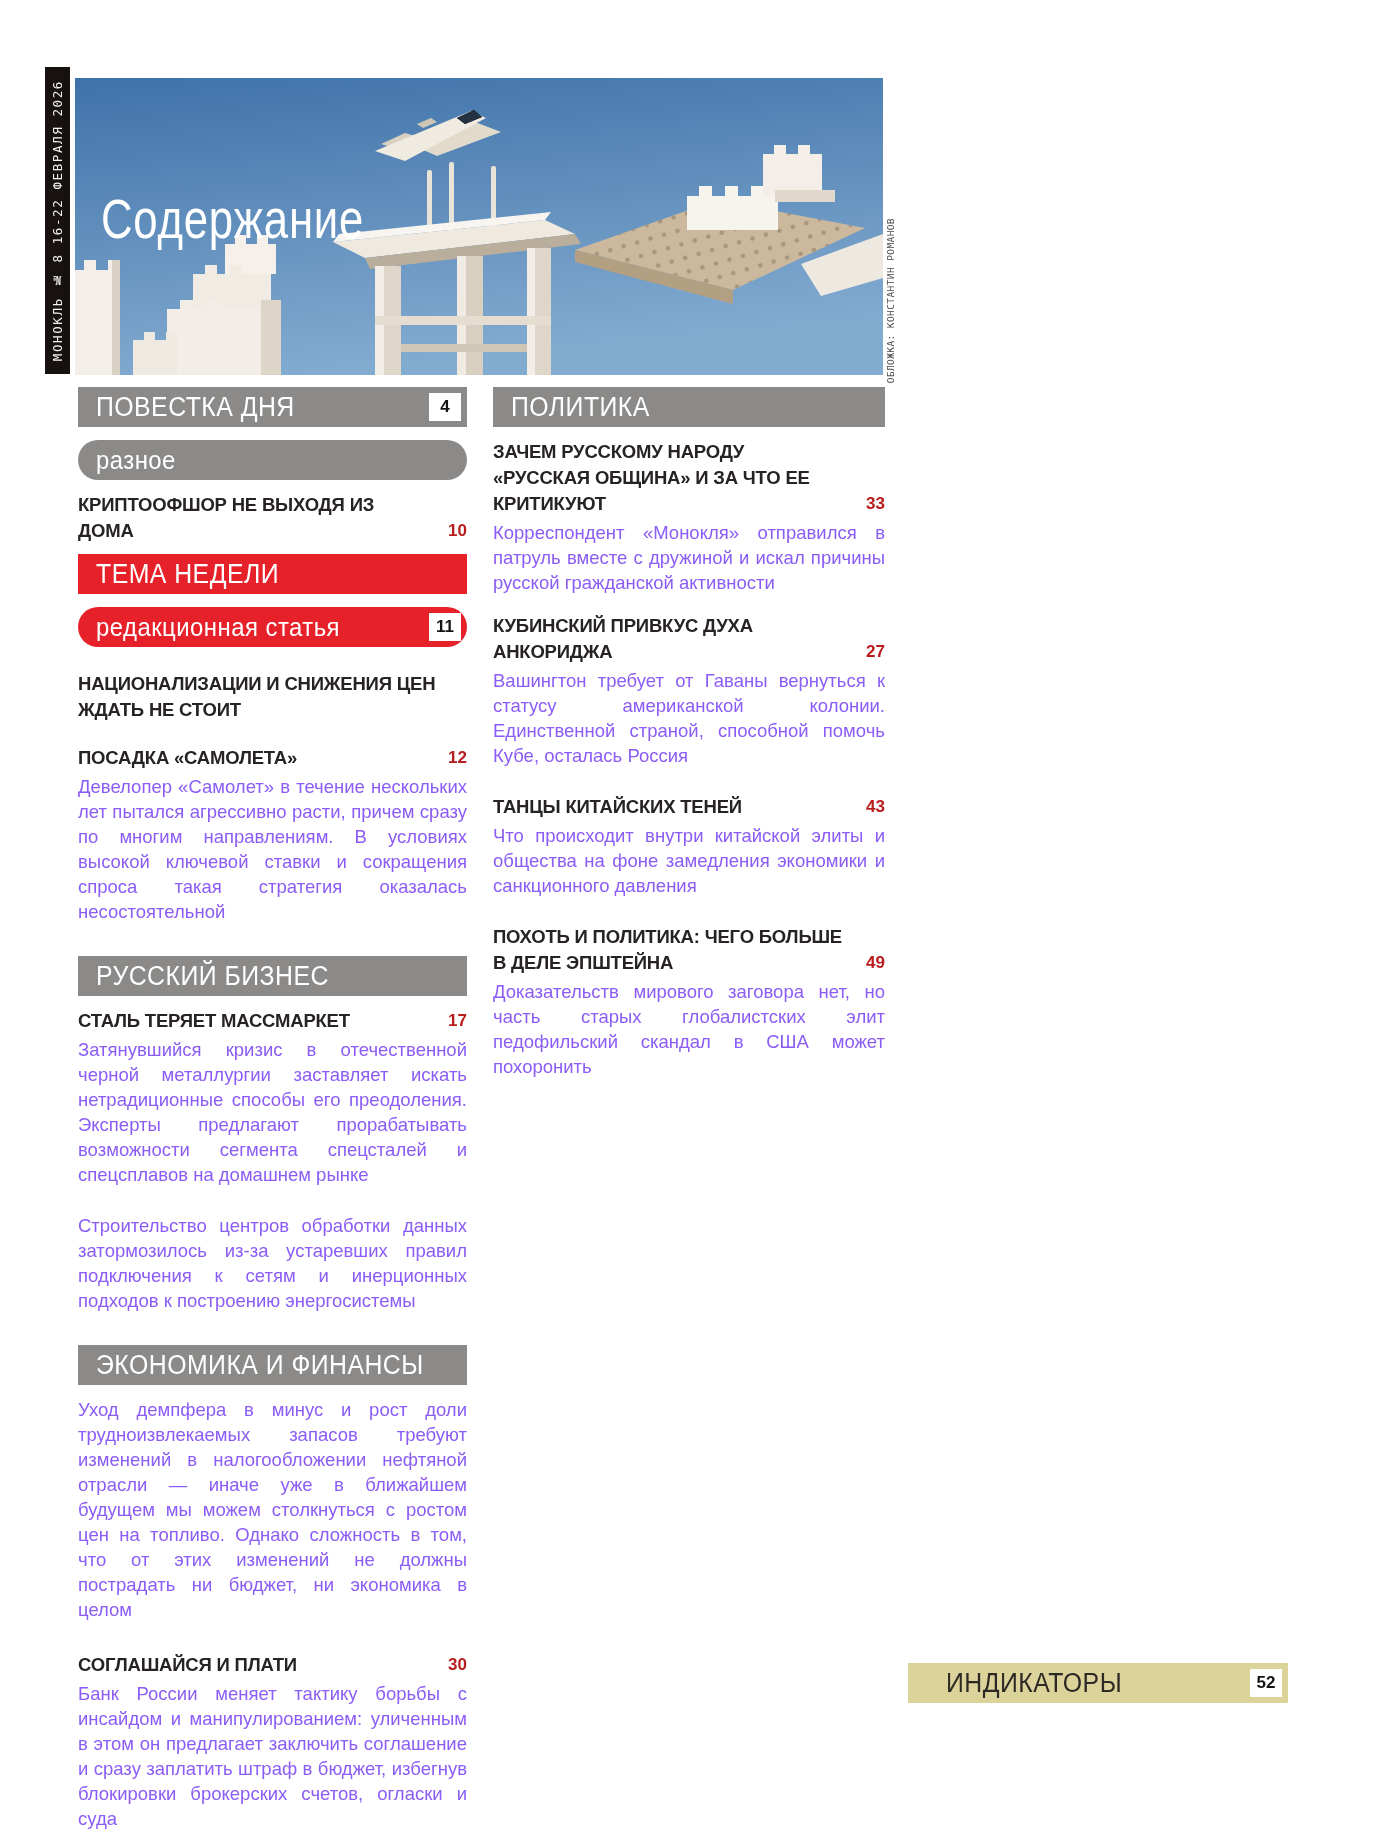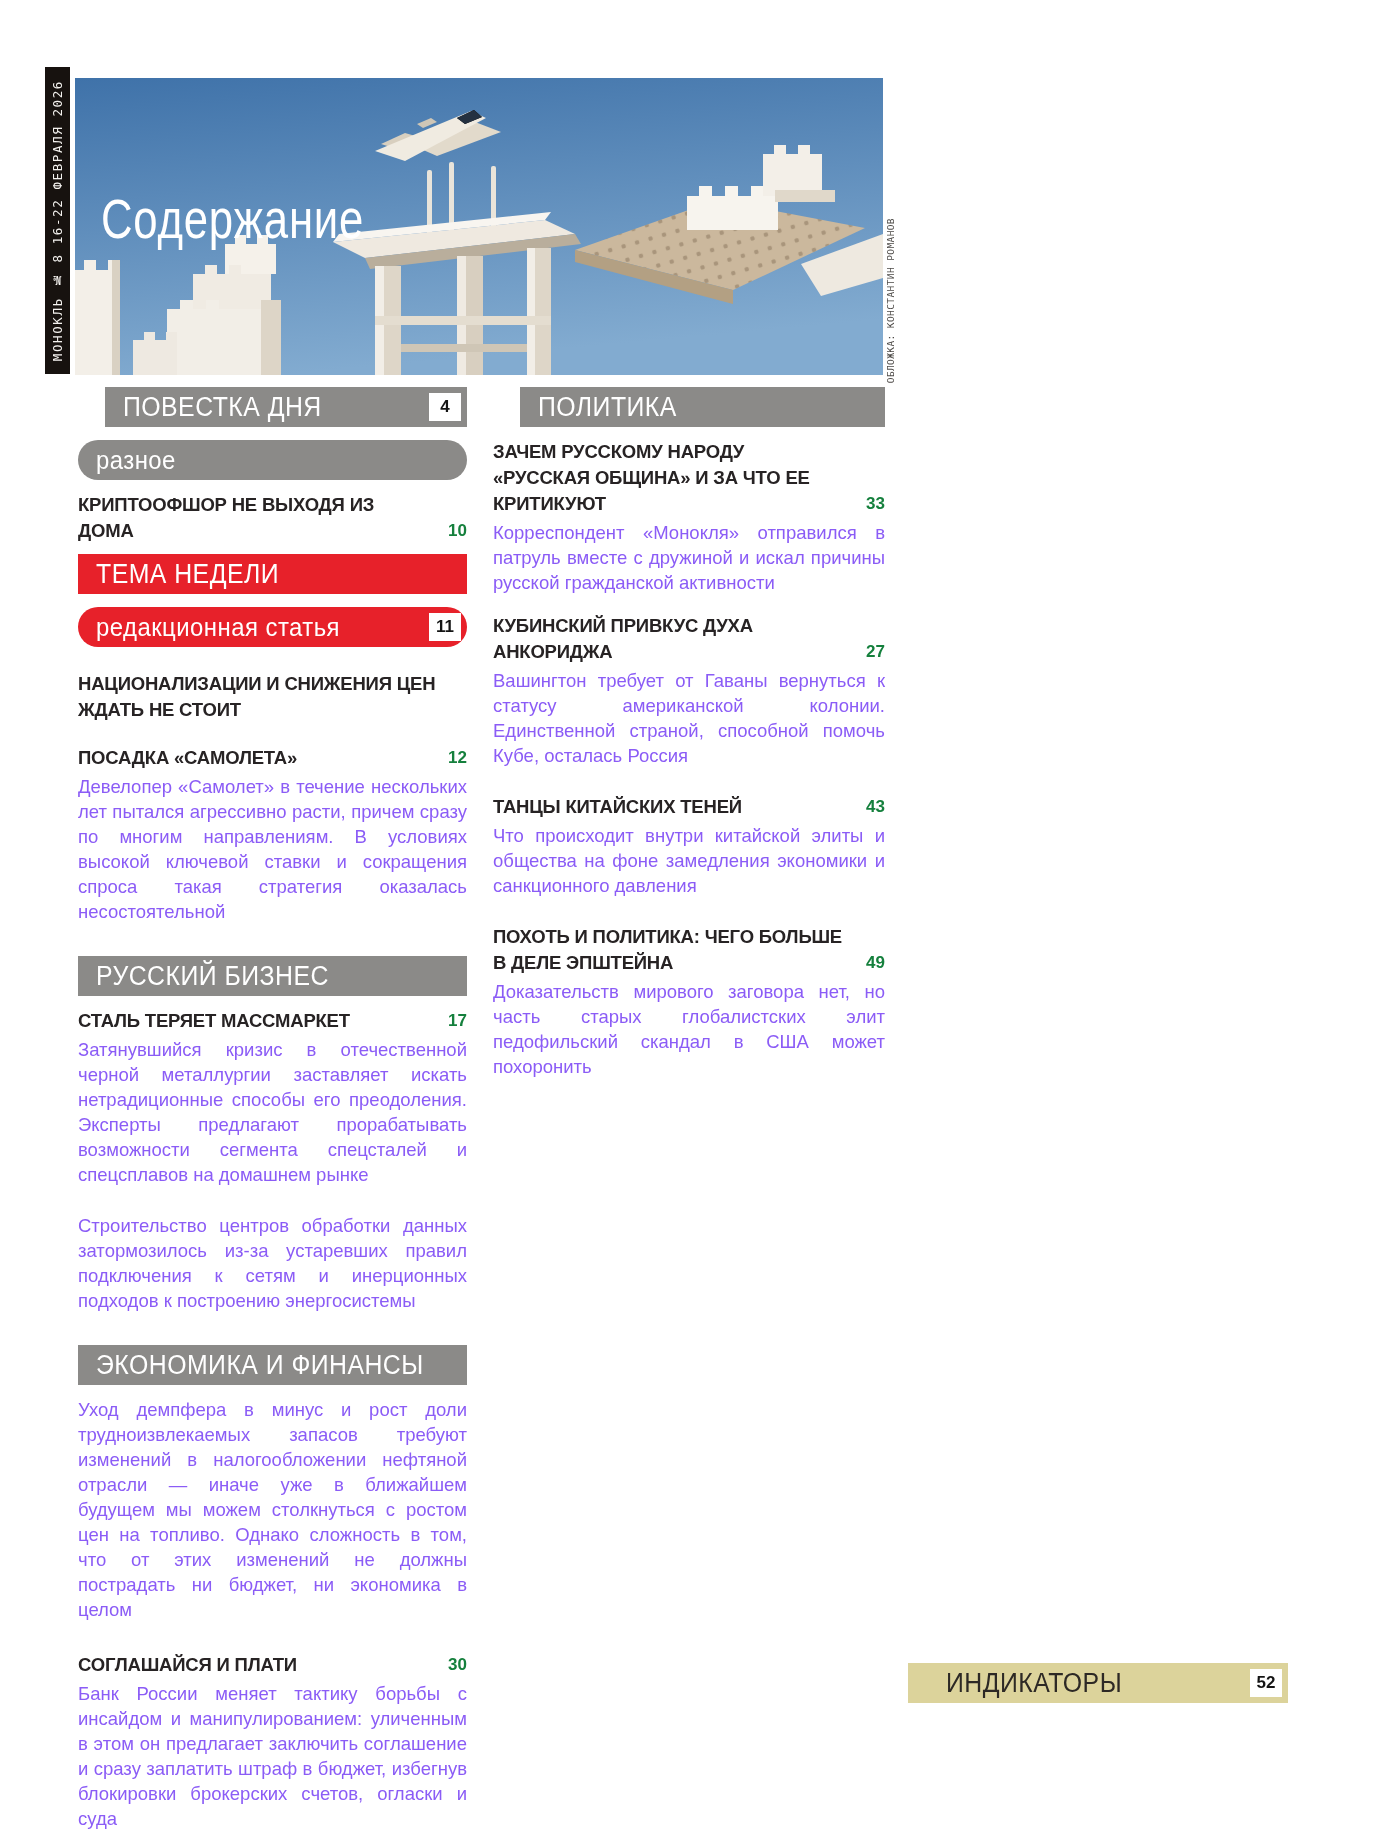--- a/index.html
+++ b/index.html
@@ -30,42 +30,42 @@
     display:flex;align-items:flex-start;
   }
   
   .toc{position:absolute;left:78px;top:387px;width:807px;display:flex;gap:26px;}
   .col{width:389px;flex:0 0 auto;}
   .col.right{width:392px;}
   .band{
     position:relative;height:40px;display:flex;align-items:center;
     padding-left:18px;box-sizing:border-box;margin:32px 0 12px 0;
   }
-  .band.first{margin-top:0;margin-left:27px;}
+  .band.first{margin-top:0;}
   .band.gray{background:#8b8a88;}
   .band.red{background:#e7212a;}
   .band + .band{margin-top:13px;border-radius:20px;}
   .band-label{
     color:#ffffff;font-size:27px;font-weight:400;letter-spacing:.5px;
     transform:scaleX(.92);transform-origin:left center;white-space:nowrap;padding-top:1px;
   }
   .band-label.lower{font-size:26px;}
   .band-label.dark{color:#2d2925;}
   .page-box{
     position:absolute;right:6px;top:6px;bottom:6px;width:32px;background:#ffffff;
     color:#141414;font-weight:700;font-size:17px;display:flex;align-items:center;justify-content:center;
   }
   .item{margin-top:26px;}
   .item-head{display:flex;justify-content:space-between;align-items:flex-end;}
   .item-title{
     font-size:18.5px;font-weight:700;letter-spacing:-.2px;line-height:26px;color:#29252
     6;max-width:calc(100% - 40px);
   }
   .item-title.full{max-width:100%;}
-  .item-page{font-size:17px;font-weight:700;color:#15803d;padding-bottom:3px;flex:0 0 auto;}
+  .item-page{font-size:17px;font-weight:700;color:#b91c1c;padding-bottom:3px;flex:0 0 auto;}
   .item-body{
     margin:3px 0 0 0;font-size:18.5px;font-weight:400;line-height:25px;color:#8b5cf6;
     text-align:justify;
   }.mt-6{margin-top:6px;}.mt-8{margin-top:24px;}.mt-10{margin-top:10px;}
   .mt-12{margin-top:12px;}.mt-18{margin-top:18px;}.mt-22{margin-top:22px;}.mt-30{margin-top:30px;}
   
   .indicators{
     position:absolute;left:908px;top:1663px;width:380px;height:40px;background:#dcd39b;
     display:flex;align-items:center;padding-left:38px;box-sizing:border-box;
   }

